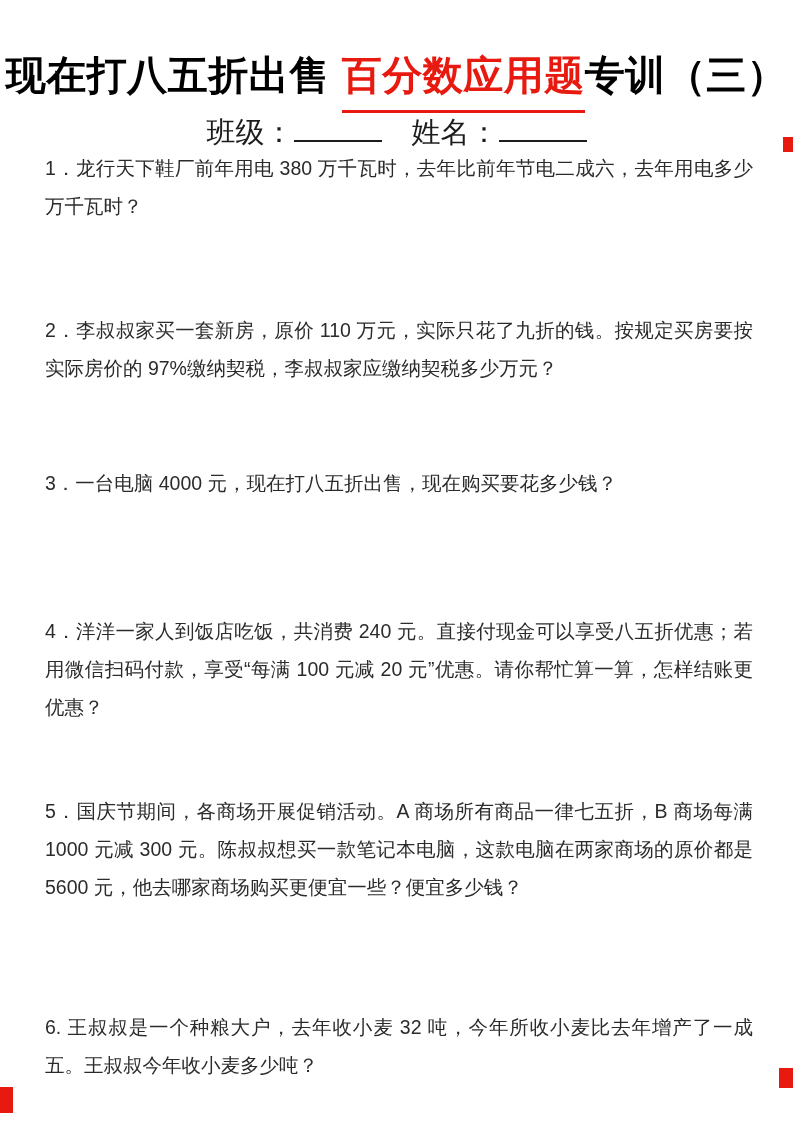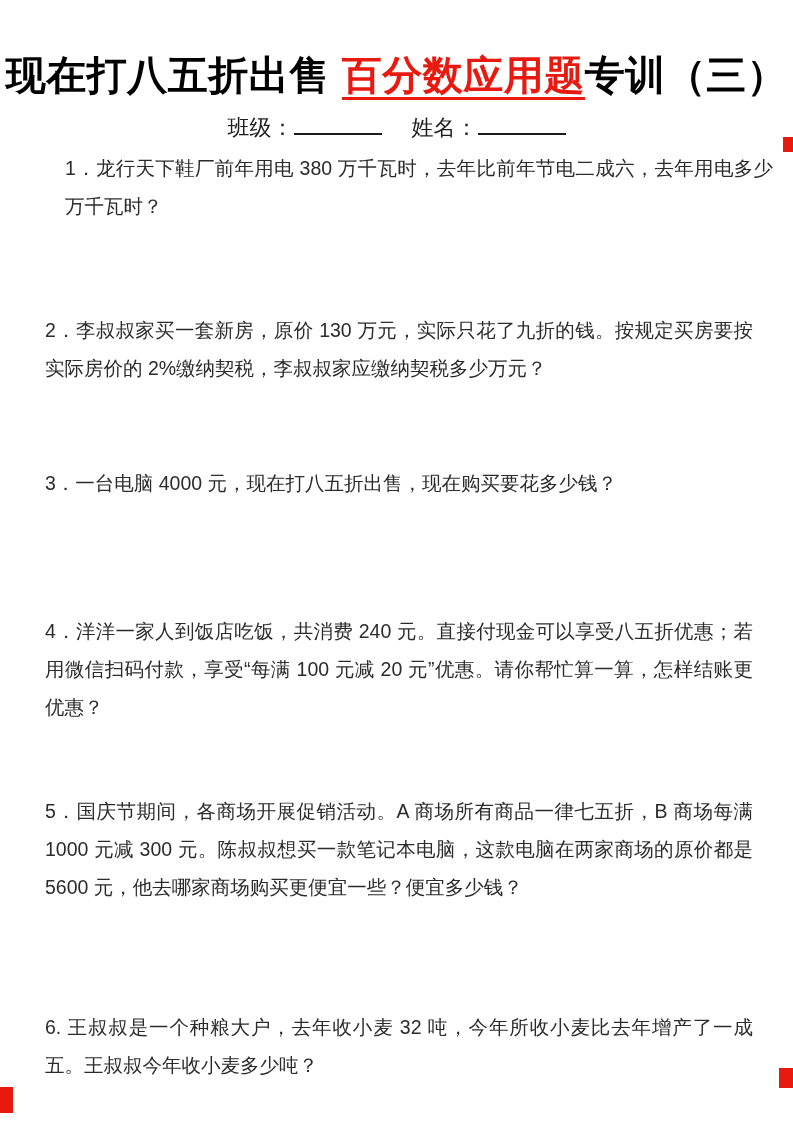--- a/index.html
+++ b/index.html
@@ -20,30 +20,30 @@
     text-align: center;
     font-size: 40px;
     font-weight: 900;
     color: #000000;
     letter-spacing: 0.5px;
     white-space: nowrap;
   }
   .title .hl {
     color: #e8190f;
     border-bottom: 3px solid #e8190f;
-    padding-bottom: 0;
+    padding-bottom: 13px;
     margin-left: 12px;
   }
   .info-row {
     position: absolute;
     top: 113px;
     left: 0;
     width: 100%;
     text-align: center;
-    font-size: 22px;
+    font-size: 29px;
     color: #1c1c1c;
     font-weight: 400;
   }
   .blank {
     display: inline-block;
     width: 88px;
     height: 20px;
     border-bottom: 2px solid #1c1c1c;
     vertical-align: baseline;
   }
@@ -51,21 +51,21 @@
   .question {
     position: absolute;
     left: 45px;
     width: 708px;
     margin: 0;
     font-size: 19.5px;
     line-height: 38px;
     text-align: justify;
     color: #2b2b2b;
   }
-  .q1 { top: 149px; margin-left: 20px; }
+  .q1 { top: 149px; }
   .q2 { top: 311px; }
   .q3 { top: 464px; }
   .q4 { top: 612px; }
   .q5 { top: 792px; }
   .q6 { top: 1008px; }
   .corner-mark {
     position: absolute;
     background: #e8190f;
   }
   .mark-top-right    { top: 137px;  right: 0; width: 10px; height: 15px; }
@@ -83,21 +83,21 @@
 
   <div class="info-row">
     <span>班级：</span><span class="blank first"></span><span>姓名：</span><span class="blank"></span>
   </div>
 
   <p class="question q1">
     <span>1．</span><span>龙行天下鞋厂前年用电 380 万千瓦时，去年比前年节电二成六，去年用电多少万千瓦时？</span>
   </p>
 
   <p class="question q2">
-    <span>2．</span><span>李叔叔家买一套新房，原价 130 万元，实际只花了九折的钱。按规定买房要按实际房价的 2%缴纳契税，李叔叔家应缴纳契税多少万元？</span>
+    <span>2．</span><span>李叔叔家买一套新房，原价 110 万元，实际只花了九折的钱。按规定买房要按实际房价的 97%缴纳契税，李叔叔家应缴纳契税多少万元？</span>
   </p>
 
   <p class="question q3">
     <span>3．</span><span>一台电脑 4000 元，现在打八五折出售，现在购买要花多少钱？</span>
   </p>
 
   <p class="question q4">
     <span>4．</span><span>洋洋一家人到饭店吃饭，共消费 240 元。直接付现金可以享受八五折优惠；若用微信扫码付款，享受“每满 100 元减 20 元”优惠。请你帮忙算一算，怎样结账更优惠？</span>
   </p>
 

